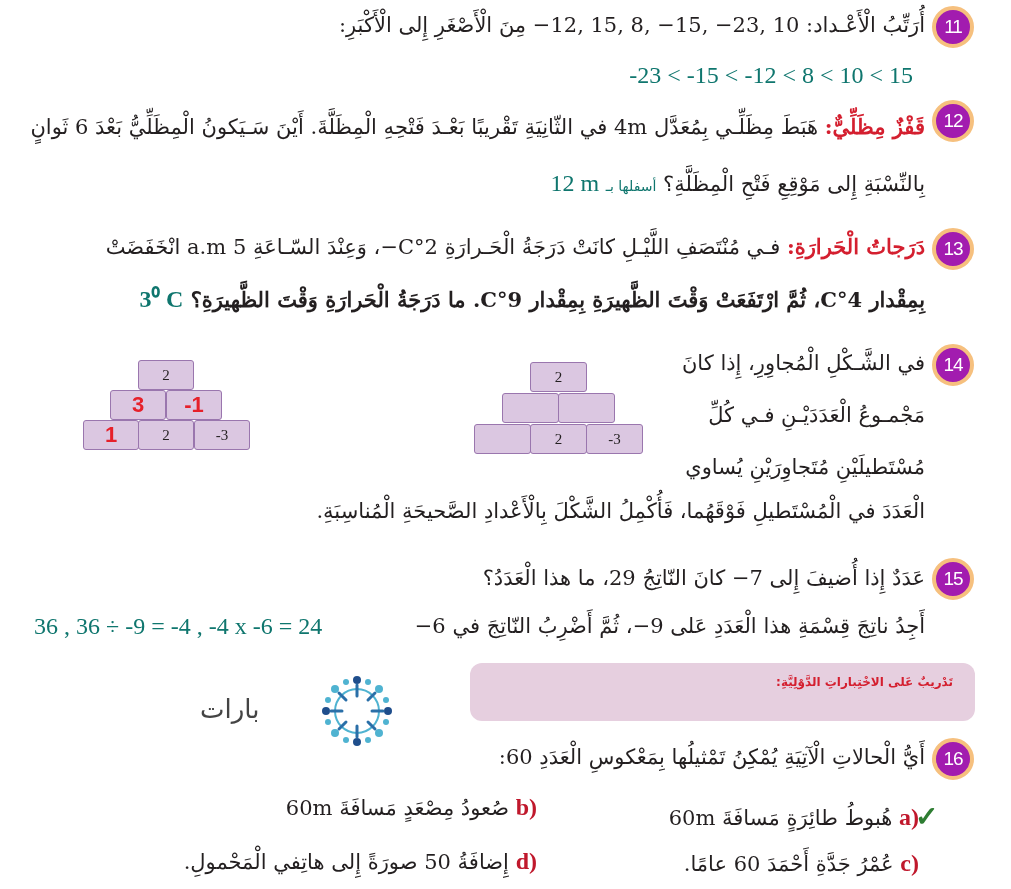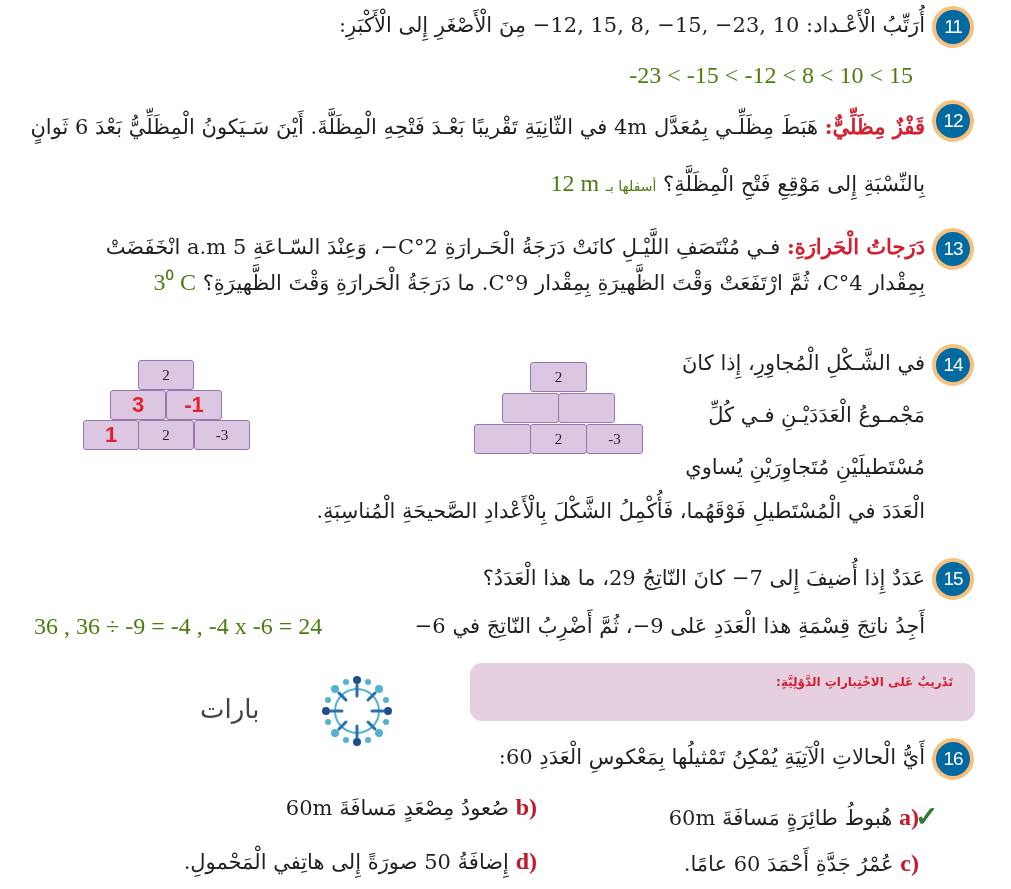--- a/index.html
+++ b/index.html
@@ -3,31 +3,31 @@
 <meta charset="utf-8">
 <style>
   html, body { margin:0; padding:0; }
   body {
     width:1011px; height:889px; background:#ffffff; position:relative; overflow:hidden;
     font-family:"DejaVu Serif", serif; color:#231f20;
   }
   .abs { position:absolute; }
   .badge {
     position:absolute; width:34px; height:34px; border-radius:50%;
-    background:#0369a1; border:4px solid #f6c07e;
+    background:#a21caf; border:4px solid #f6c07e;
     color:#fff; font-family:"Liberation Sans", sans-serif; font-size:19px;
     display:flex; align-items:center; justify-content:center; letter-spacing:-1px;
     box-sizing:content-box;
   }
   .line {
     position:absolute; direction:rtl; white-space:nowrap;
     font-size:21px; line-height:30px; text-align:right;
   }
   .ltr { direction:ltr; unicode-bidi:isolate; }
-  .answer { font-family:"Liberation Serif", serif; color:#4d7c0f; font-size:24px; }
+  .answer { font-family:"Liberation Serif", serif; color:#0f766e; font-size:24px; }
   .red { color:#d41f2f; font-weight:bold; }
   .block {
     position:absolute; height:30px; box-sizing:border-box;
     background:#dbc7e1; border:1.5px solid #9a76ae; border-radius:3px;
     display:flex; align-items:center; justify-content:center;
     font-family:"Liberation Serif", serif; font-size:15px; color:#231f20;
   }
   .block .fill { color:#e6202a; font-family:"Liberation Sans", sans-serif; font-weight:bold; font-size:22px; }
   .banner {
     position:absolute; left:470px; top:663px; width:505px; height:58px;
@@ -62,21 +62,21 @@
   <span class="answer ltr">12 m</span>
 </div>
 
 <div class="badge" style="left:932px; top:228px;">
     <span>13</span>
   </div>
 <div class="line" style="right:86px; top:232px;">
   <span class="red">دَرَجاتُ الْحَرارَةِ:</span>
   <span>فـي مُنْتَصَفِ اللَّيْـلِ كانَتْ دَرَجَةُ الْحَـرارَةِ 2°C−، وَعِنْدَ السّـاعَةِ 5 a.m انْخَفَضَتْ</span>
 </div>
-<div class="line" style="right:86px; top:267px;">
+<div class="line" style="right:86px; top:284px;font-weight:bold;">
   <span>بِمِقْدار 4°C، ثُمَّ ارْتَفَعَتْ وَقْتَ الظَّهيرَةِ بِمِقْدار 9°C. ما دَرَجَةُ الْحَرارَةِ وَقْتَ الظَّهيرَةِ؟</span>
   <span class="answer ltr">3⁰ C</span>
 </div>
 
 <div class="badge" style="left:932px; top:344px;">
     <span>14</span>
   </div>
 <div class="line" style="right:86px; top:348px;">في الشَّـكْلِ الْمُجاوِرِ، إِذا كانَ</div>
 <div class="line" style="right:86px; top:400px;">مَجْمـوعُ الْعَدَدَيْـنِ فـي كُلِّ</div>
 <div class="line" style="right:86px; top:452px;">مُسْتَطيلَيْنِ مُتَجاوِرَيْنِ يُساوي</div>

